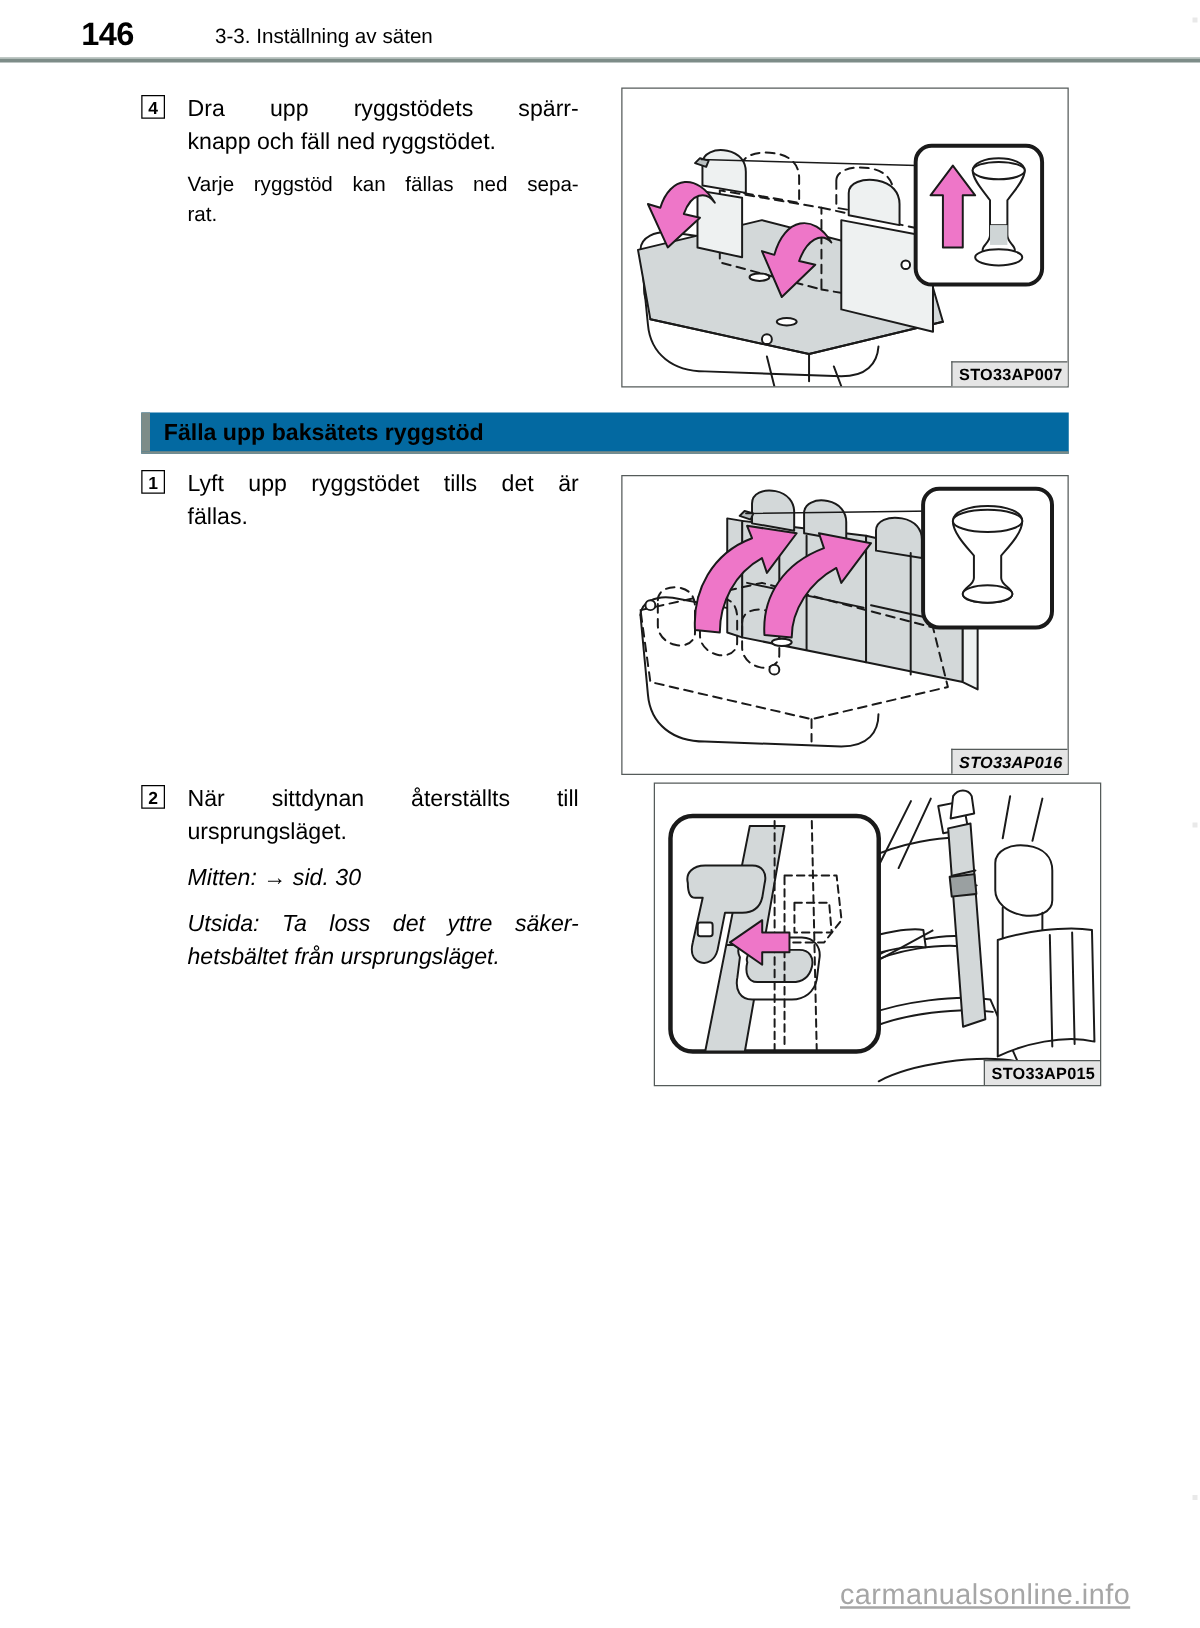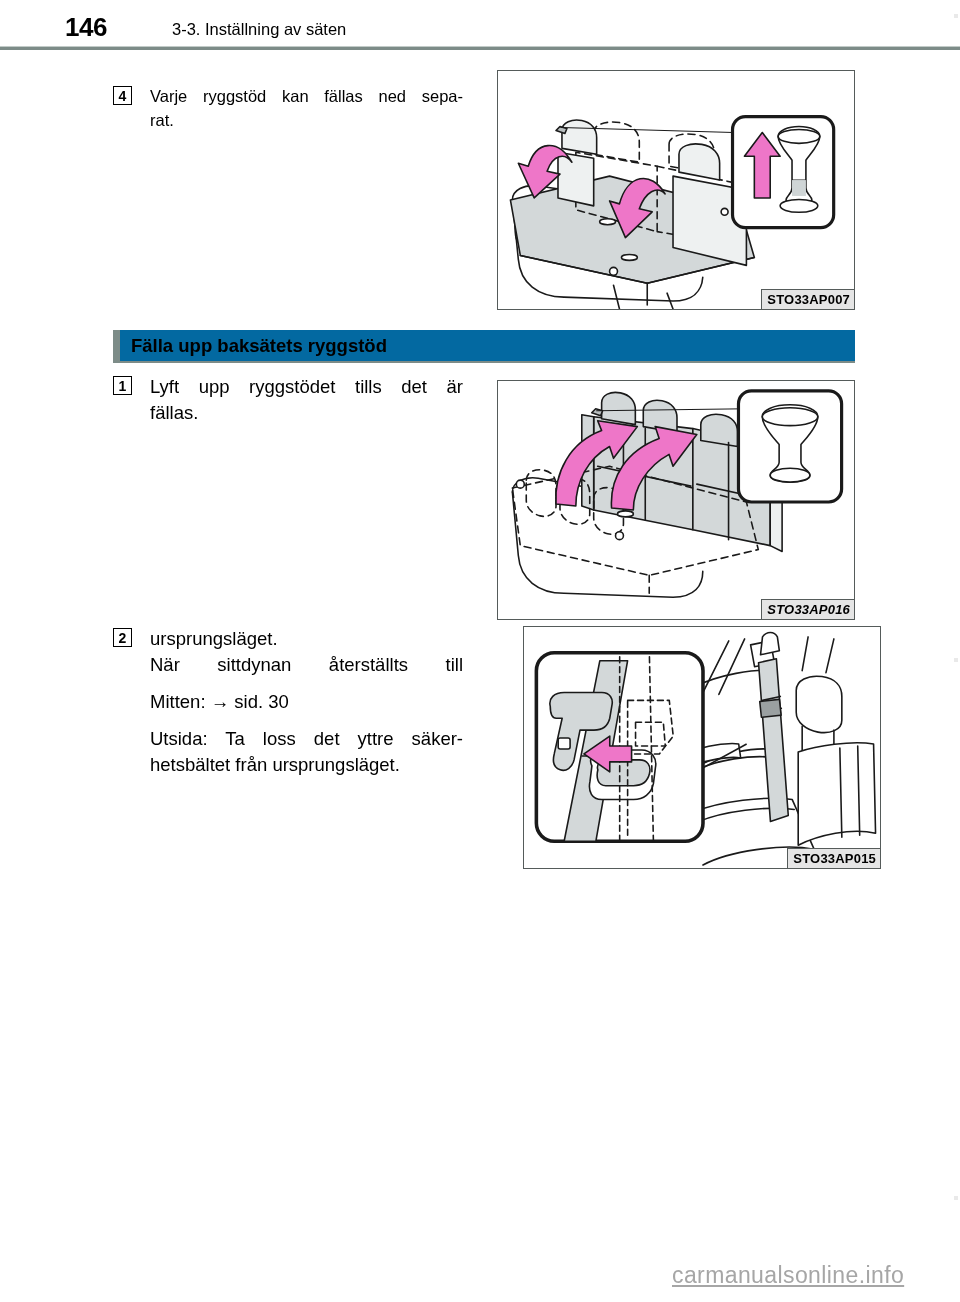--- a/index.html
+++ b/index.html
@@ -76,20 +76,21 @@
     font-size: 16.5px;
     line-height: 24px;
     margin-top: 10px;
     text-align: justify;
   }
   .sub-para-lg {
     font-size: 18.5px;
     line-height: 26px;
     margin-top: 11px;
     text-align: justify;
+    font-style: italic;
   }
   .sub-para-lg.noj { text-align: left; }
 
   
   .just-block > span.line {
     display: block;
   }
   .just-block > span.line.j {
     text-align: justify;
     text-align-last: justify;
@@ -165,20 +166,24 @@
   <div id="header-rule"></div>
 </div>
 
 <div class="edge-mark" style="top:14px;"></div>
 <div class="edge-mark" style="top:658px;"></div>
 <div class="edge-mark" style="top:1196px;"></div>
 
 <div class="text-col" style="top:74px;">
   <div class="step">
     <div class="step-num">4</div>
+    <div class="step-main just-block">
+      <span class="line j">Dra upp ryggstödets spärr-</span>
+      <span class="line">knapp och fäll ned ryggstödet.</span>
+    </div>
     <div class="sub-para just-block">
       <span class="line j">Varje ryggstöd kan fällas ned sepa-</span>
       <span class="line">rat.</span>
     </div>
   </div>
 </div>
 
 <div class="figure" style="left:497px; top:70px; width:358px; height:240px;">
   <svg class="fig-svg" viewBox="0 0 358 240" xmlns="http://www.w3.org/2000/svg">
     <g fill="none" stroke="#1a1a1a" stroke-width="1.6" stroke-linejoin="round" stroke-linecap="round">
@@ -312,22 +317,22 @@
       <ellipse cx="294" cy="95" rx="20" ry="7" fill="#ffffff"></ellipse>
     </g>
   </svg>
   <div class="fig-caption">STO33AP016</div>
 </div>
 
 <div class="text-col" style="top:626px;">
   <div class="step">
     <div class="step-num">2</div>
     <div class="step-main just-block">
+      <span class="line j">När sittdynan återställts till</span>
       <span class="line">ursprungsläget.</span>
-      <span class="line j">När sittdynan återställts till</span>
     </div>
     <div class="sub-para-lg noj">Mitten: → sid. 30</div>
     <div class="sub-para-lg just-block">
       <span class="line j">Utsida: Ta loss det yttre säker-</span>
       <span class="line">hetsbältet från ursprungsläget.</span>
     </div>
   </div>
 </div>
 
 <div class="figure" style="left:523px; top:626px; width:358px; height:243px;">

